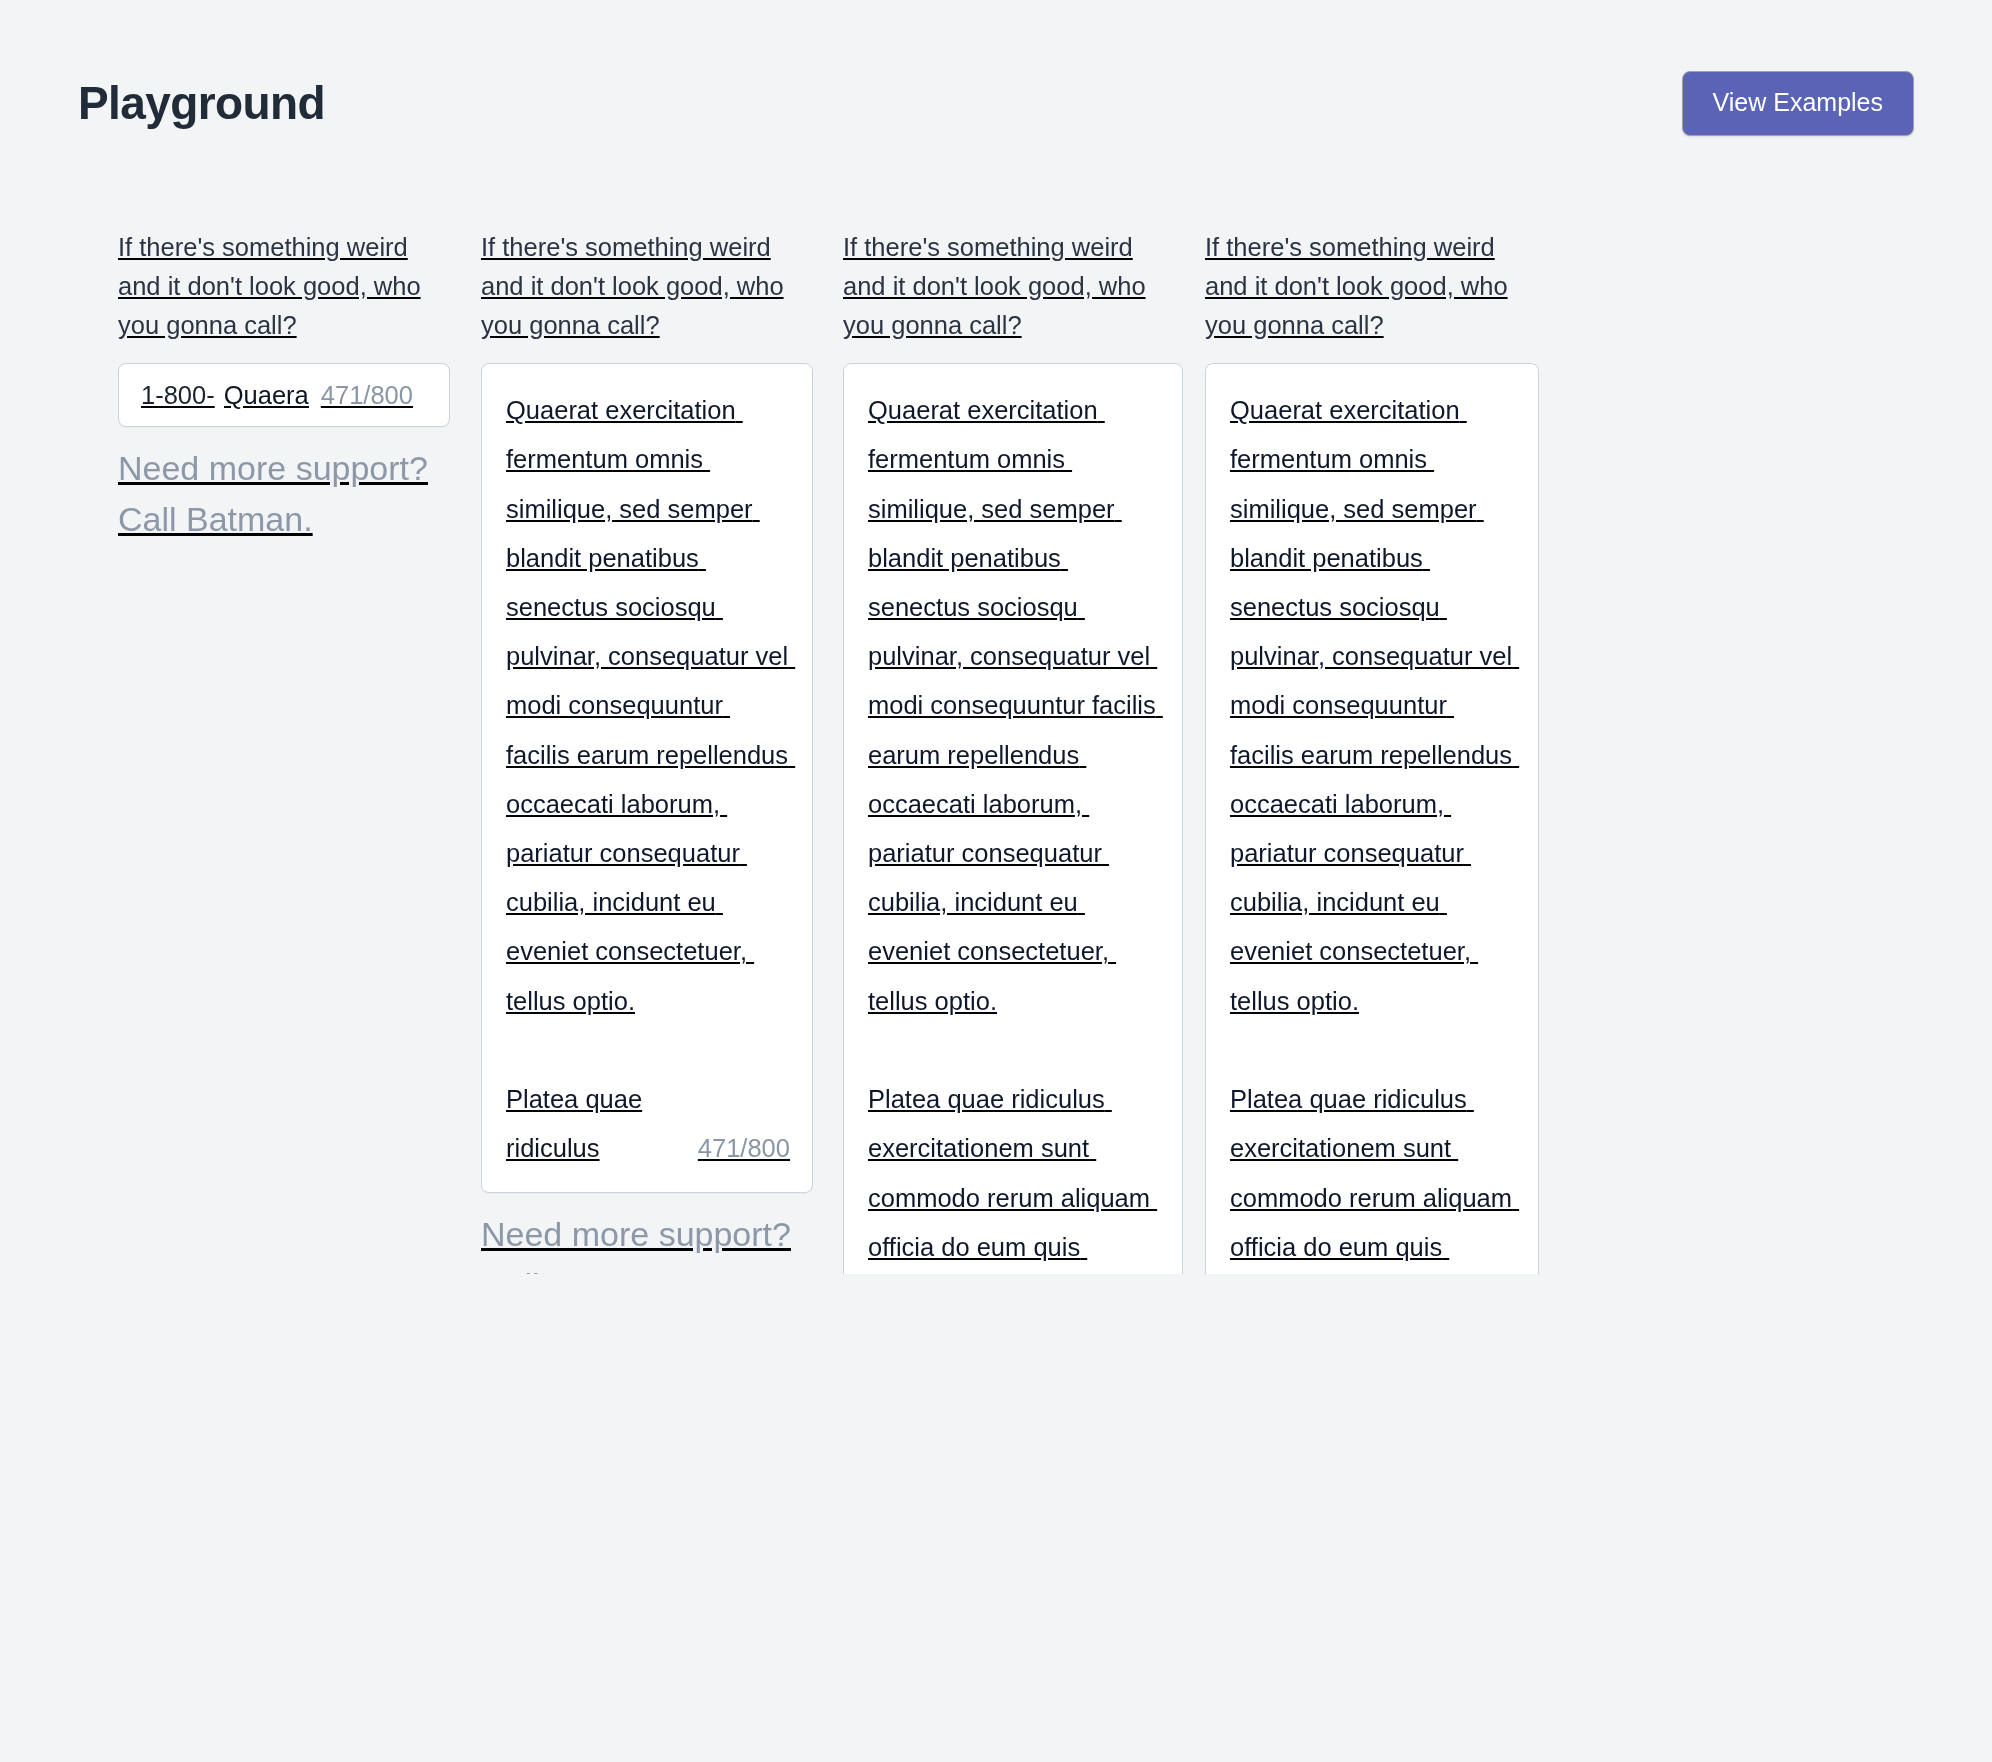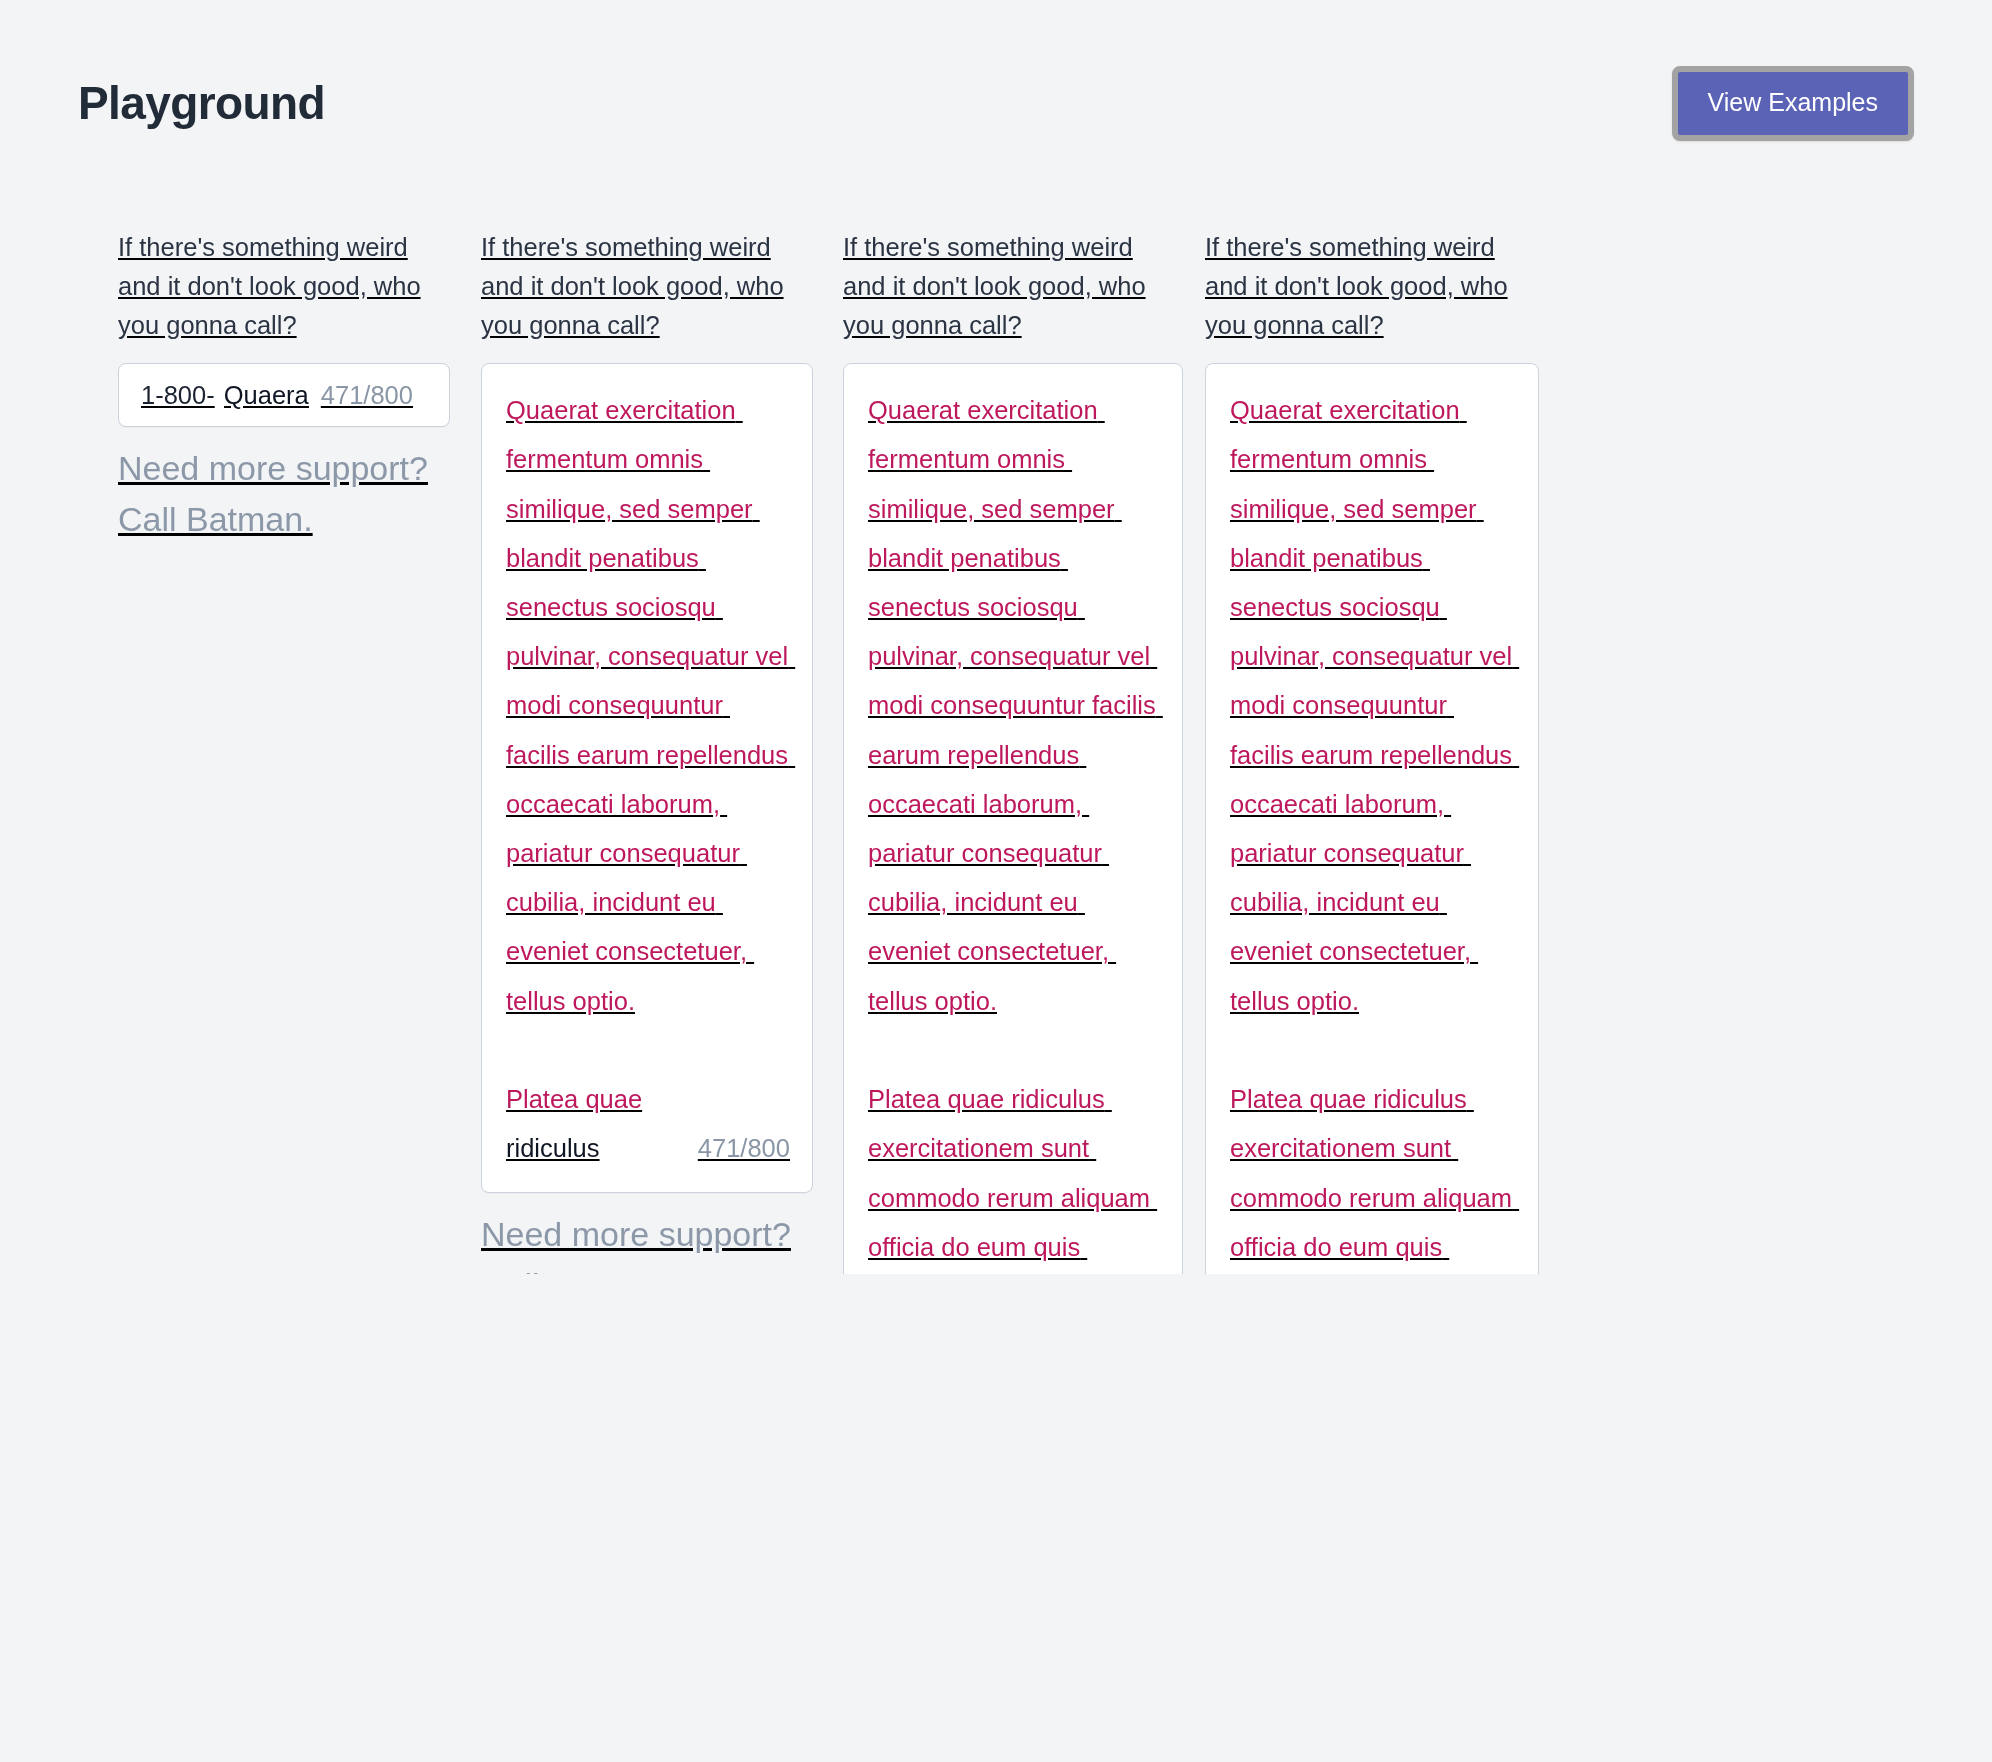--- a/index.html
+++ b/index.html
@@ -30,21 +30,21 @@
     font-size: 46px;
     font-weight: bold;
     color: #222b38;
     letter-spacing: -0.6px;
     line-height: 1;
     margin: 0;
   }
   .view-examples-btn {
     background: #5b63b7;
     color: #ffffff;
-    border: 6px solid #a3a3a3;
+    border: 1px solid #a3a3a3;
     border-radius: 8px;
     font-size: 25px;
     font-family: "Liberation Sans", sans-serif;
     padding: 18px 30px 20px 30px;
     line-height: 1;
     cursor: pointer;
     box-shadow: 0 1px 2px rgba(0,0,0,0.10);
   }
 
   
@@ -122,21 +122,21 @@
     background: #ffffff;
     border: 1px solid #ccd3dd;
     border-radius: 8px;
     padding: 22px 22px 18px 24px;
     position: relative;
     box-shadow: 0 1px 1px rgba(16,24,40,0.03);
   }
   .ta-text {
     font-size: 25.5px;
     line-height: 1.93;
-    color: #be185d;
+    color: #0f172a;
     white-space: pre-wrap;
     word-wrap: break-word;
     margin: 0;
   }
   .ta-lastline {
     display: flex;
     align-items: baseline;
     justify-content: space-between;
     font-size: 25.5px;
     line-height: 1.93;

